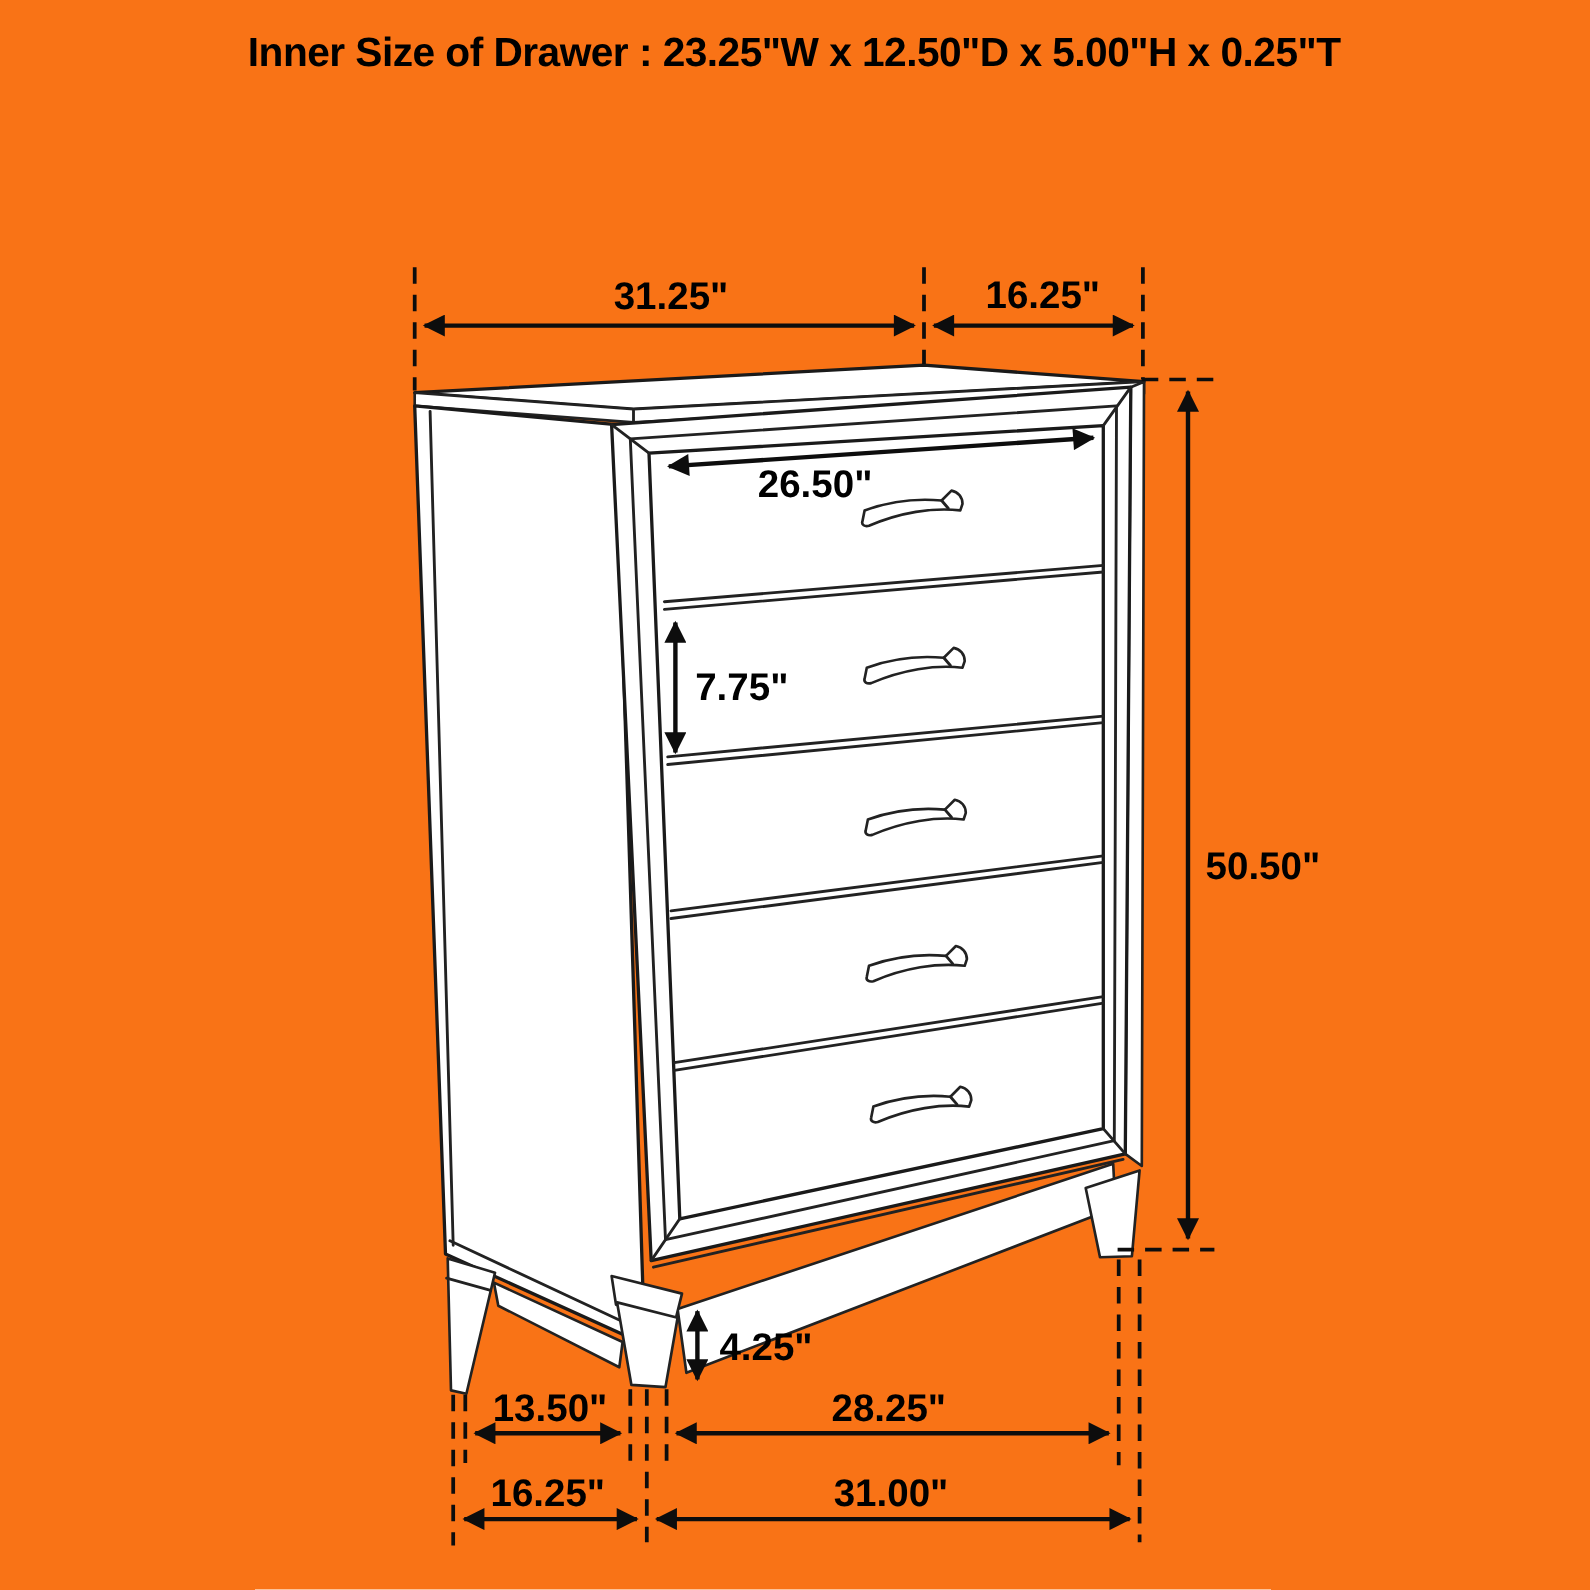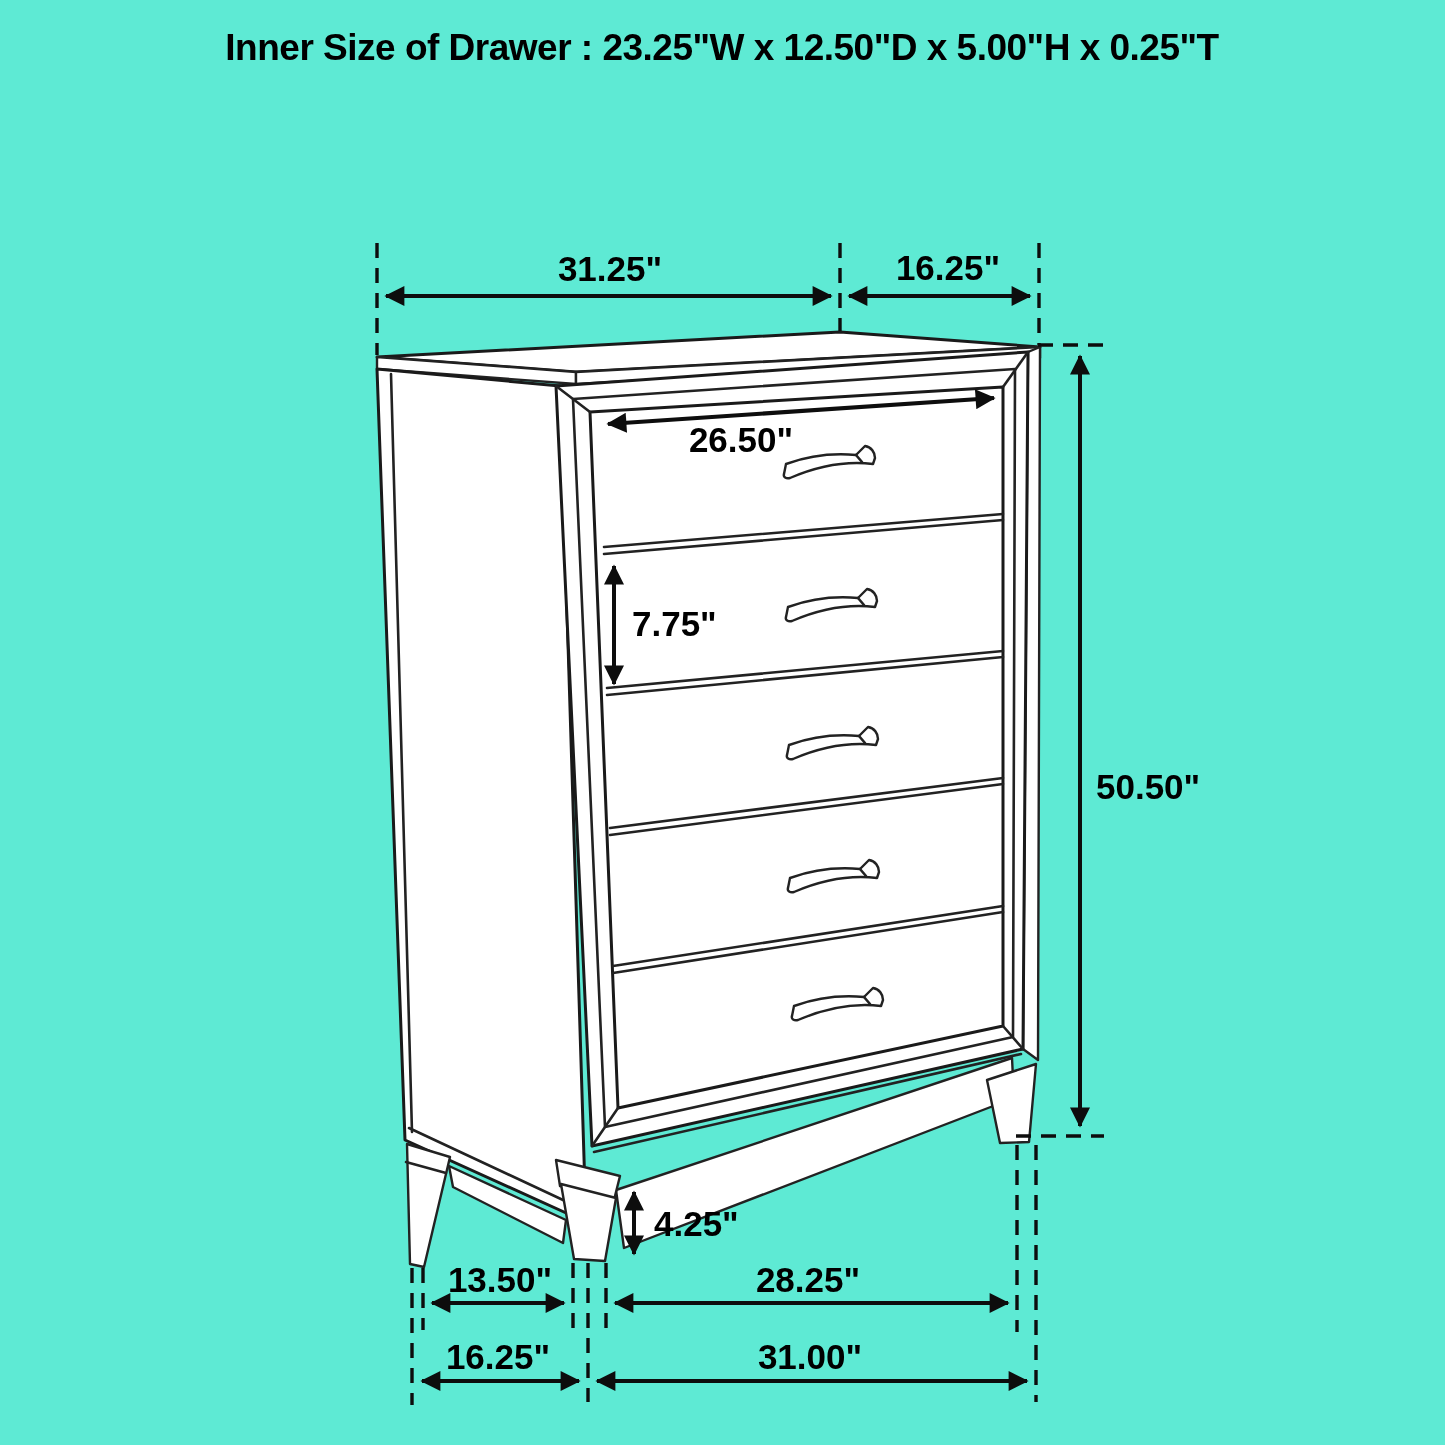--- a/index.html
+++ b/index.html
@@ -1,19 +1,19 @@
 <!DOCTYPE html>
 <html><head>
 <meta charset="utf-8">
 <style>
   html,body{margin:0;padding:0;background:#ffffff;}
   .page{
     position:relative;
     width:1445px;height:1445px;
-    background:#5eead4;
+    background:#f97316;
     font-family:"Liberation Sans", sans-serif;
     overflow:hidden;
   }
   svg{display:block;}
   .draw{fill:none;stroke:#222222;stroke-width:2.6;stroke-linejoin:round;stroke-linecap:round;}
   .face{fill:#ffffff;stroke:#1a1a1a;stroke-width:3;stroke-linejoin:round;}
   .facethin{fill:#ffffff;stroke:#222222;stroke-width:2.4;stroke-linejoin:round;}
   .dim{stroke:#0d0d0d;stroke-width:4;fill:none;}
   .ext{stroke:#0d0d0d;stroke-width:3.4;fill:none;stroke-dasharray:15 10;}
   .dim-label{

